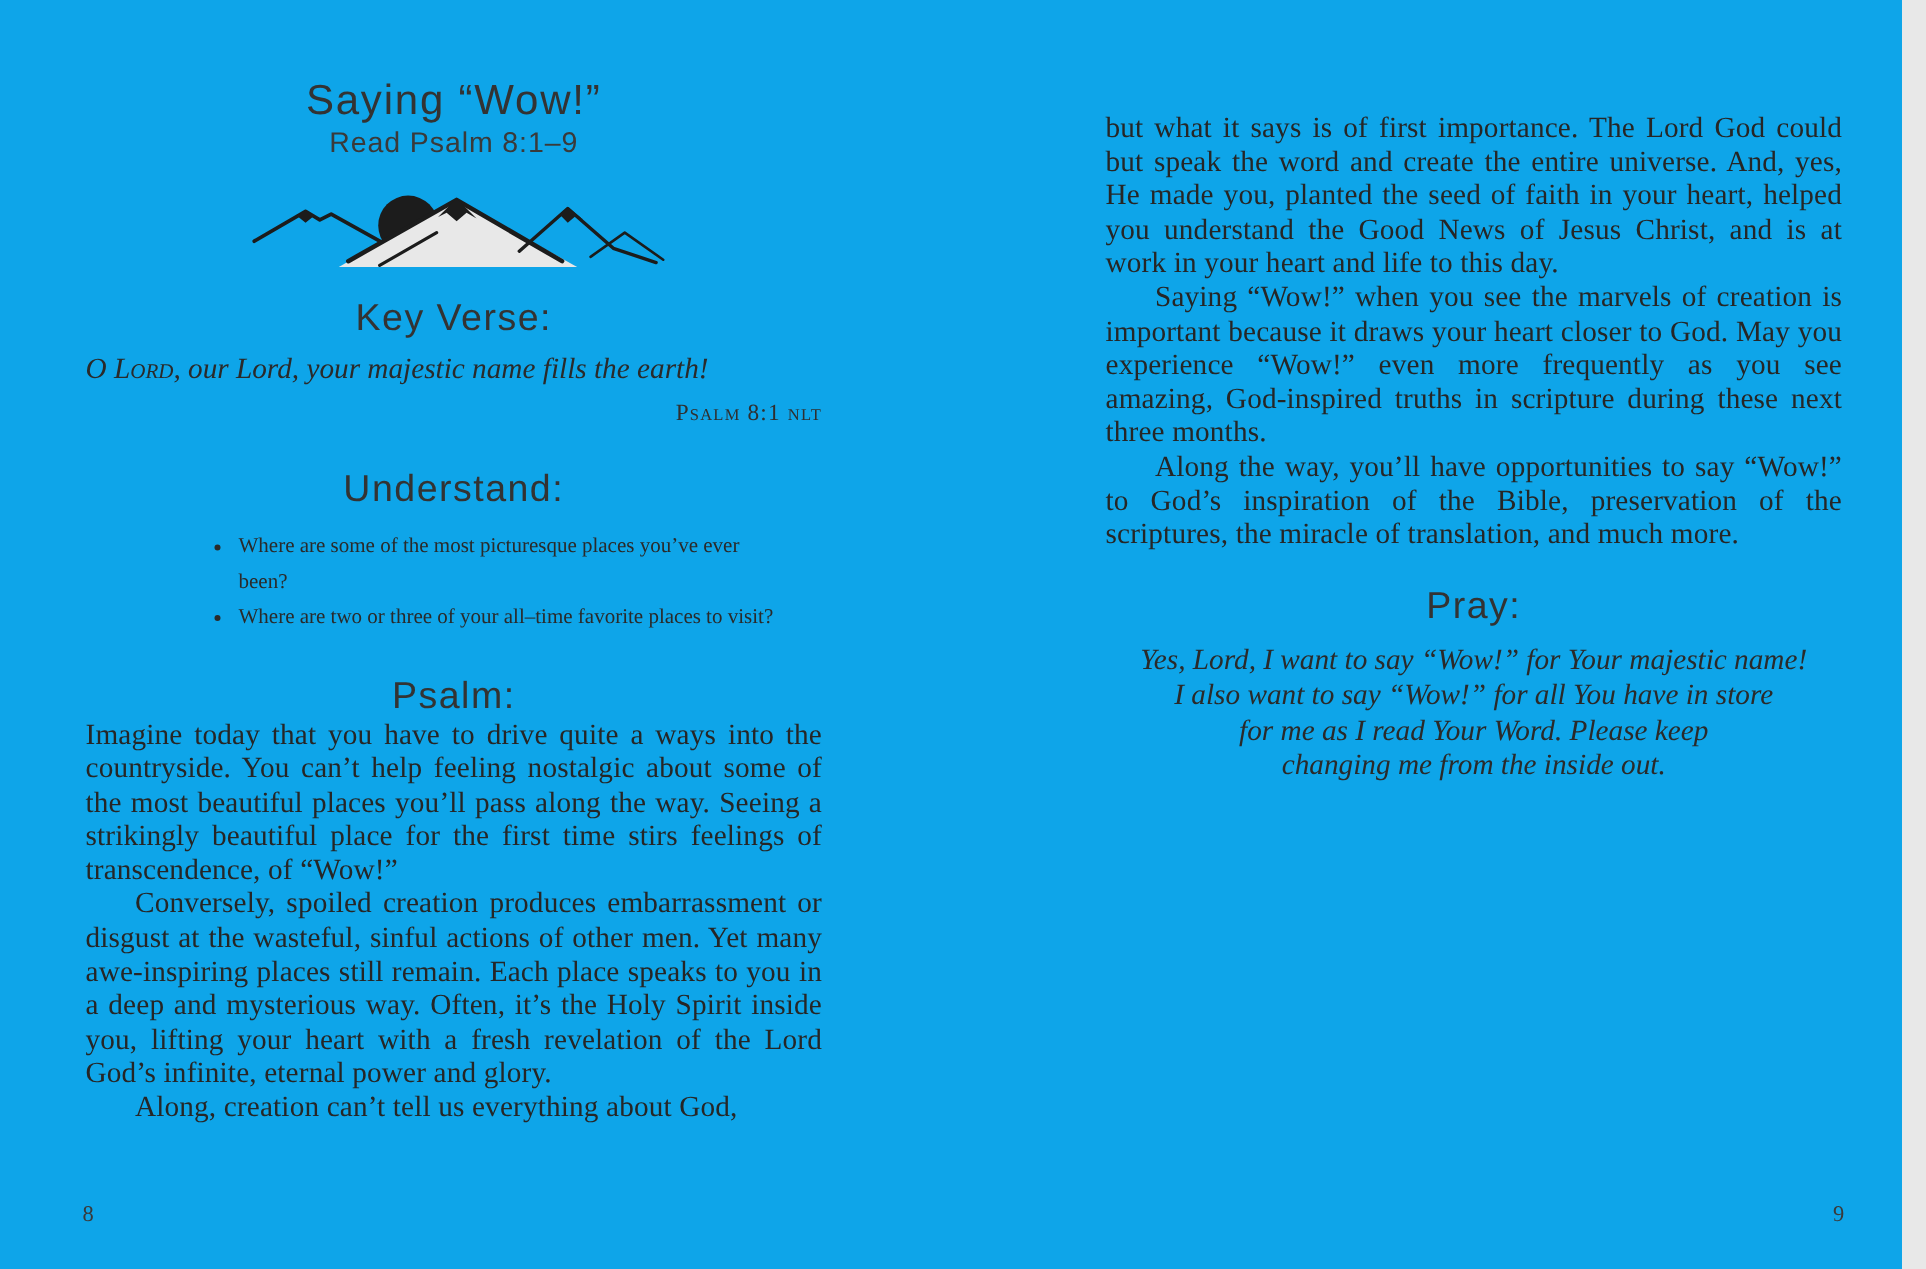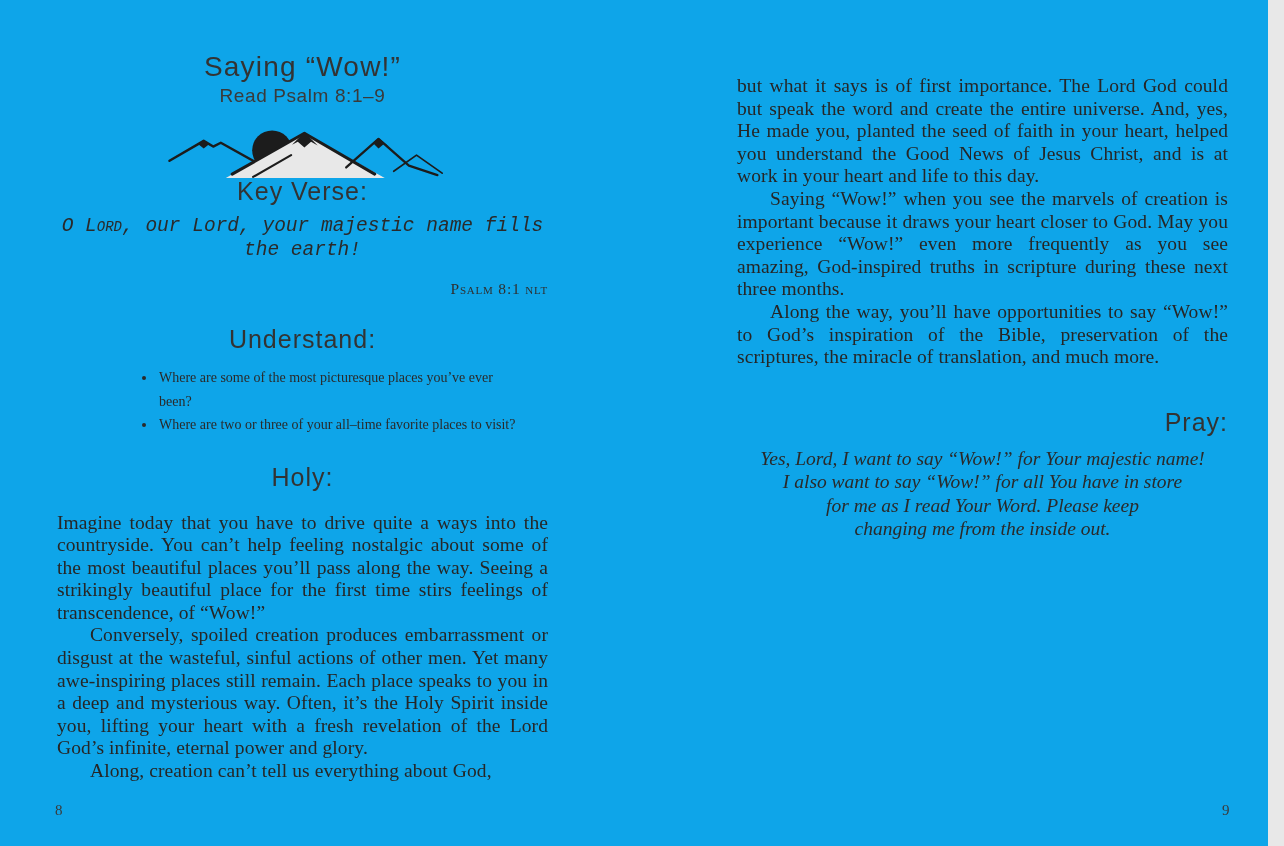--- a/index.html
+++ b/index.html
@@ -45,38 +45,37 @@
   .section-heading {
     margin: 0;
     font-family: "Liberation Sans", sans-serif;
     font-weight: 400;
     font-size: 25px;
     line-height: 27px;
     letter-spacing: 1px;
     text-align: center;
     color: #333333;
   }
-  .mt-keyverse   { }
+  .mt-keyverse   { margin-top: 21px; }
   .mt-understand { margin-top: 28px; }
   .mt-apply      { margin-top: 27px; }
-  .mt-pray       { margin-top: 40px; text-align: right; }
+  .mt-pray       { margin-top: 22px; }
 
   .illustration {
     margin-top: 10px;
     text-align: center;
     line-height: 0;
   }
 
   .verse-line {
-    margin: 9px 0 18px 0;
-    font-family: Liberation Mono, monospace;
+    margin: 9px 0 8px 0;
+    font-family: Liberation Serif, serif;
     font-style: italic;
     font-size: 19.5px;
     line-height: 24px;
-    text-align: center;
     color: #2a2a2a;
   }
   .smallcaps { font-variant: small-caps; }
   .citation {
     margin-top: 2px;
     font-family: "Liberation Serif", serif;
     font-variant: small-caps;
     font-size: 15.5px;
     letter-spacing: 0.8px;
     text-align: right;
@@ -96,21 +95,21 @@
 
   .body-par {
     margin: 0;
     font-family: "Liberation Serif", serif;
     font-size: 19.5px;
     line-height: 22.6px;
     letter-spacing: 0.1px;
     text-align: justify;
     color: #262626;
   }
-  .body-par.first { margin-top: 21px; }
+  .body-par.first { margin-top: 2px; }
   .body-par.indent { text-indent: 33px; }
 
   .prayer {
     margin-top: 11px;
     font-family: "Liberation Serif", serif;
     font-style: italic;
     font-size: 19.5px;
     line-height: 23.5px;
     text-align: center;
     color: #2a2a2a;
@@ -165,21 +164,21 @@
 
     <div class="citation">Psalm 8:1 nlt</div>
 
     <h2 class="section-heading mt-understand">Understand:</h2>
 
     <ul class="bullet-list">
       <li>Where are some of the most picturesque places you’ve ever been?</li>
       <li>Where are two or three of your all–time favorite places to visit?</li>
     </ul>
 
-    <h2 class="section-heading mt-apply">Holy:</h2>
+    <h2 class="section-heading mt-apply">Psalm:</h2>
 
     <p class="body-par first">Imagine today that you have to drive quite a ways into the countryside. You can’t help feeling nostalgic about some of the most beautiful places you’ll pass along the way. Seeing a strikingly beautiful place for the first time stirs feelings of transcendence, of “Wow!”</p>
     <p class="body-par indent">Conversely, spoiled creation produces embarrassment or disgust at the wasteful, sinful actions of other men. Yet many awe-inspiring places still remain. Each place speaks to you in a deep and mysterious way. Often, it’s the Holy Spirit inside you, lifting your heart with a fresh revelation of the Lord God’s infinite, eternal power and glory.</p>
     <p class="body-par indent">Along, creation can’t tell us everything about God,</p>
   </div>
 
   <div class="page page-right">
 
     <p class="body-par">but what it says is of first importance. The Lord God could but speak the word and create the entire universe. And, yes, He made you, planted the seed of faith in your heart, helped you understand the Good News of Jesus Christ, and is at work in your heart and life to this day.</p>
     <p class="body-par indent">Saying “Wow!” when you see the marvels of creation is important because it draws your heart closer to God. May you experience “Wow!” even more frequently as you see amazing, God-inspired truths in scripture during these next three months.</p>

